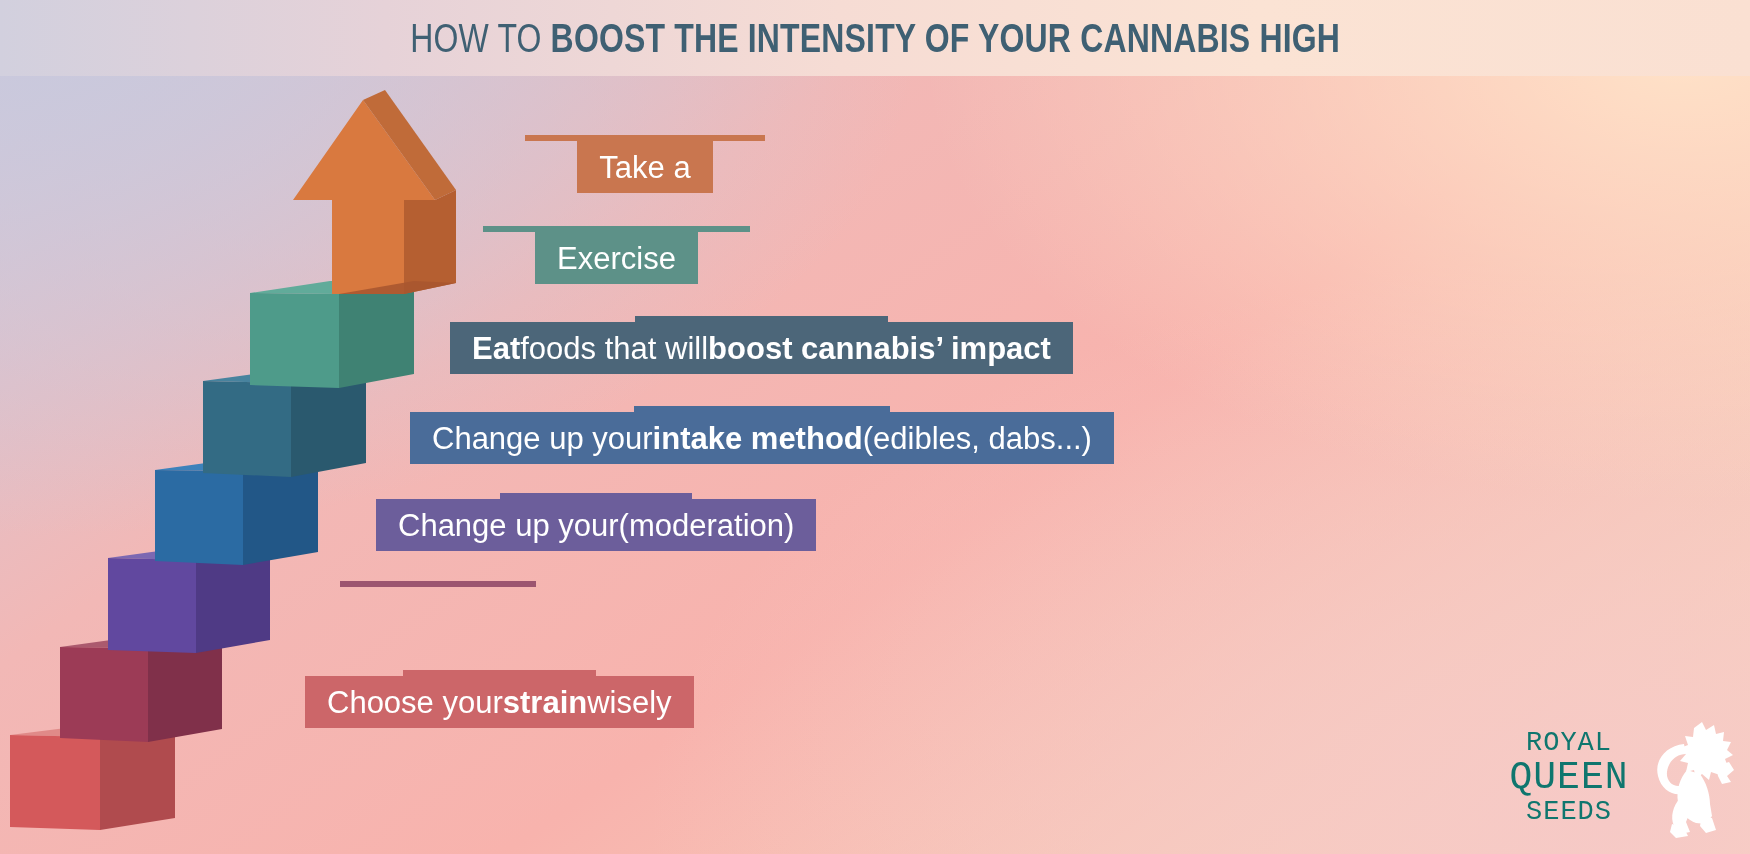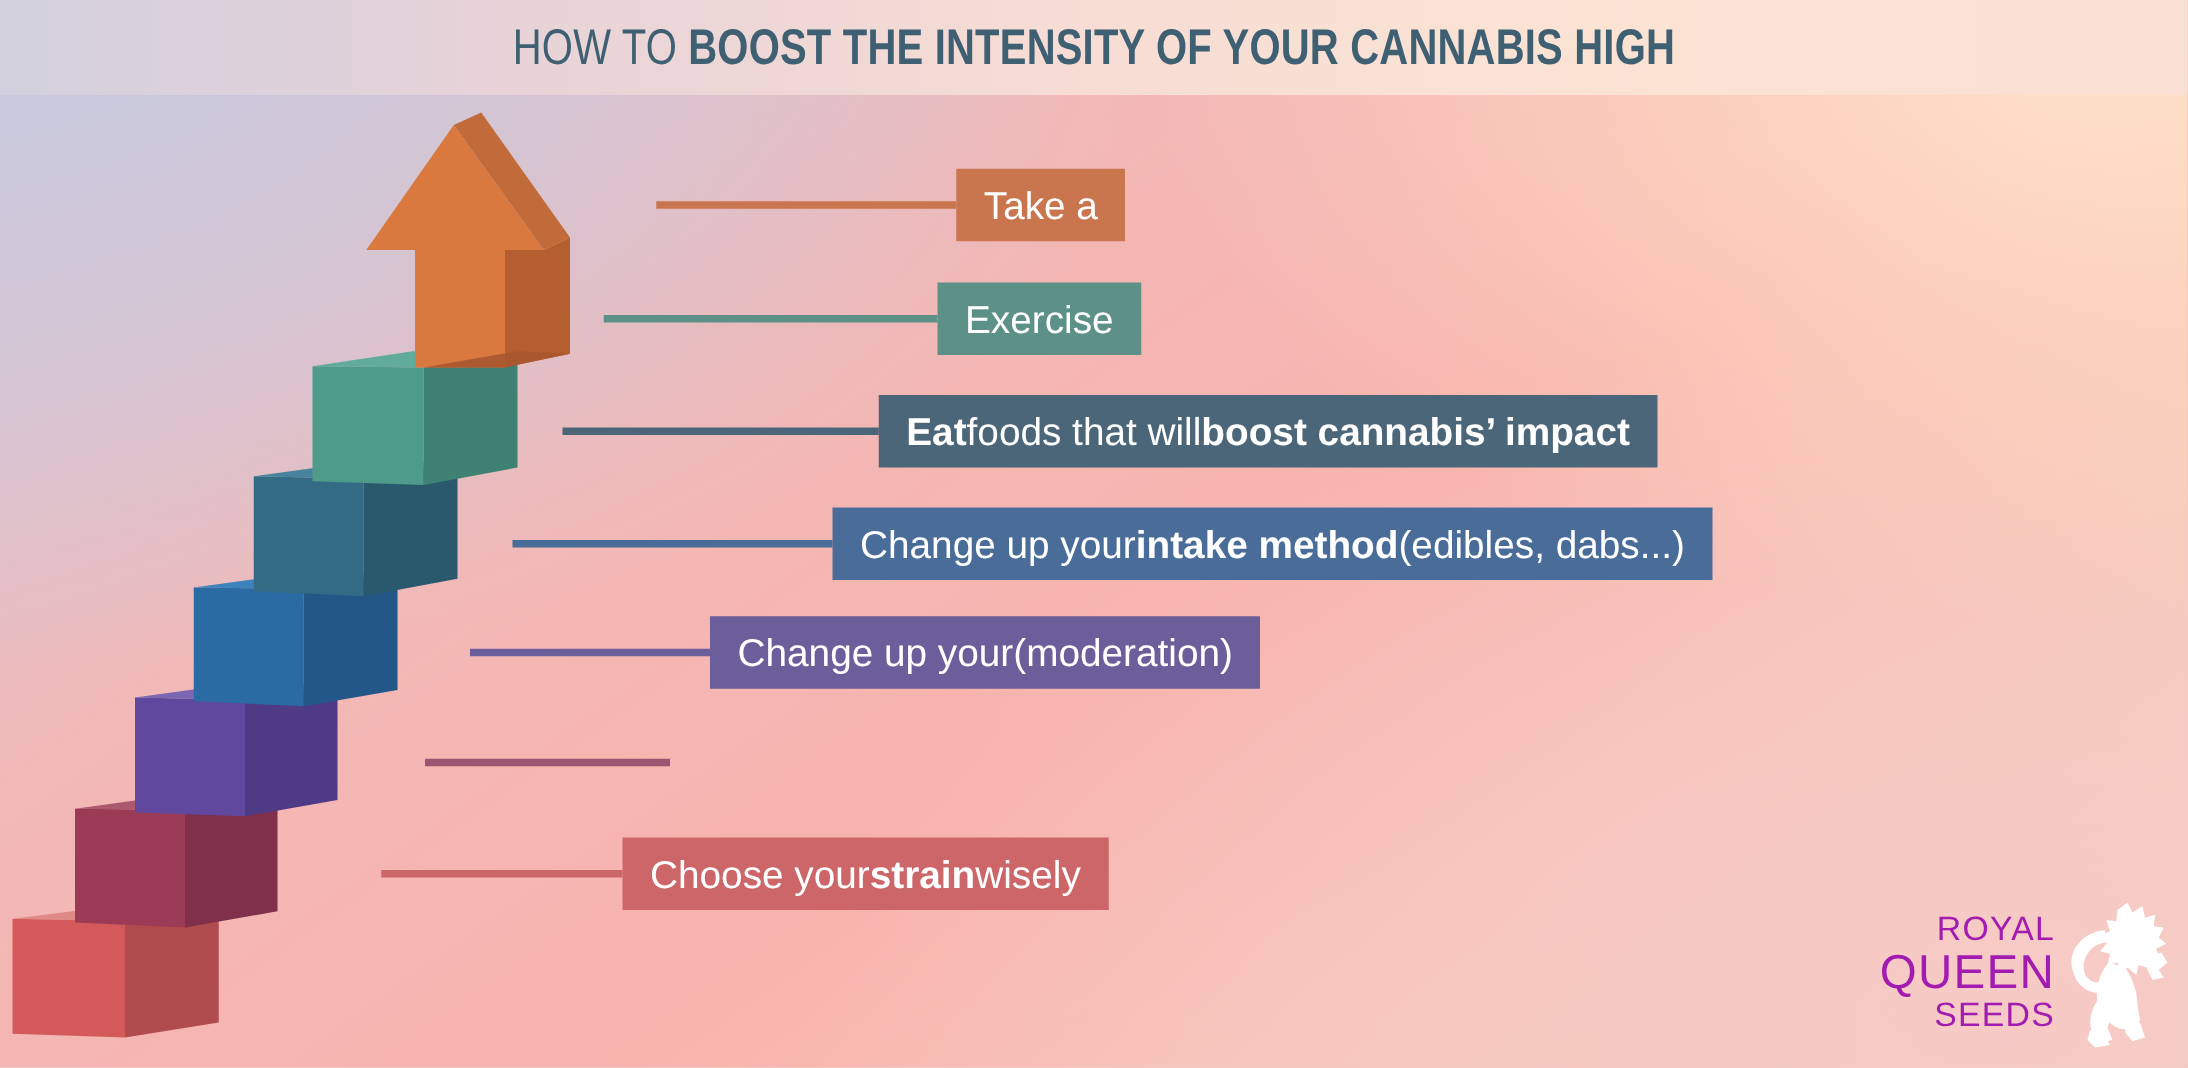--- a/index.html
+++ b/index.html
@@ -35,21 +35,21 @@
     color:#3f6073; white-space:nowrap;
     transform:scaleX(0.80); transform-origin:center;
   }
   #title-text .light { font-weight:400; }
   #title-text .heavy { font-weight:700; }
 
   
   #staircase { position:absolute; left:0; top:70px; width:560px; height:784px; z-index:2; }
 
   
-  .row { position:absolute; display:flex; align-items:center; z-index:3; }
+  .row { position:absolute; display:flex; align-items:center; z-index:3;flex-direction:column; }
   .connector { height:6px; flex:0 0 auto; }
   .label-box {
     display:flex; align-items:center;
     height:100%;
     padding:0 22px;
     color:#ffffff; white-space:nowrap;
     font-size:31px; line-height:1;
   }
   .label-box .t { font-weight:400; }
   .label-box .b { font-weight:700; }
@@ -70,22 +70,22 @@
   #row-6 .connector { width:193px; }
 
   
   #logo {
     position:absolute; right:20px; bottom:14px;
     width:236px; height:124px; z-index:3;
     color:#ffffff;
   }
   #logo-words {
     position:absolute; left:0; top:0; width:150px; height:124px;
-    font-family:Liberation Sans, sans-serif; color:#a21caf;
-    text-align:right;
+    font-family:Liberation Mono, monospace; color:#0f766e;
+    text-align:center;
   }
   .logo-line { line-height:1; }
   #logo-royal  { font-size:27px; letter-spacing:1px; margin-top:14px; }
   #logo-queen  { font-size:38px; letter-spacing:1px; margin-top:2px; }
   #logo-seeds  { font-size:27px; letter-spacing:1px; margin-top:2px; }
   #logo-lion { position:absolute; right:-6px; top:4px; width:104px; height:120px; }
 </style>
 </head>
 <body>
 

